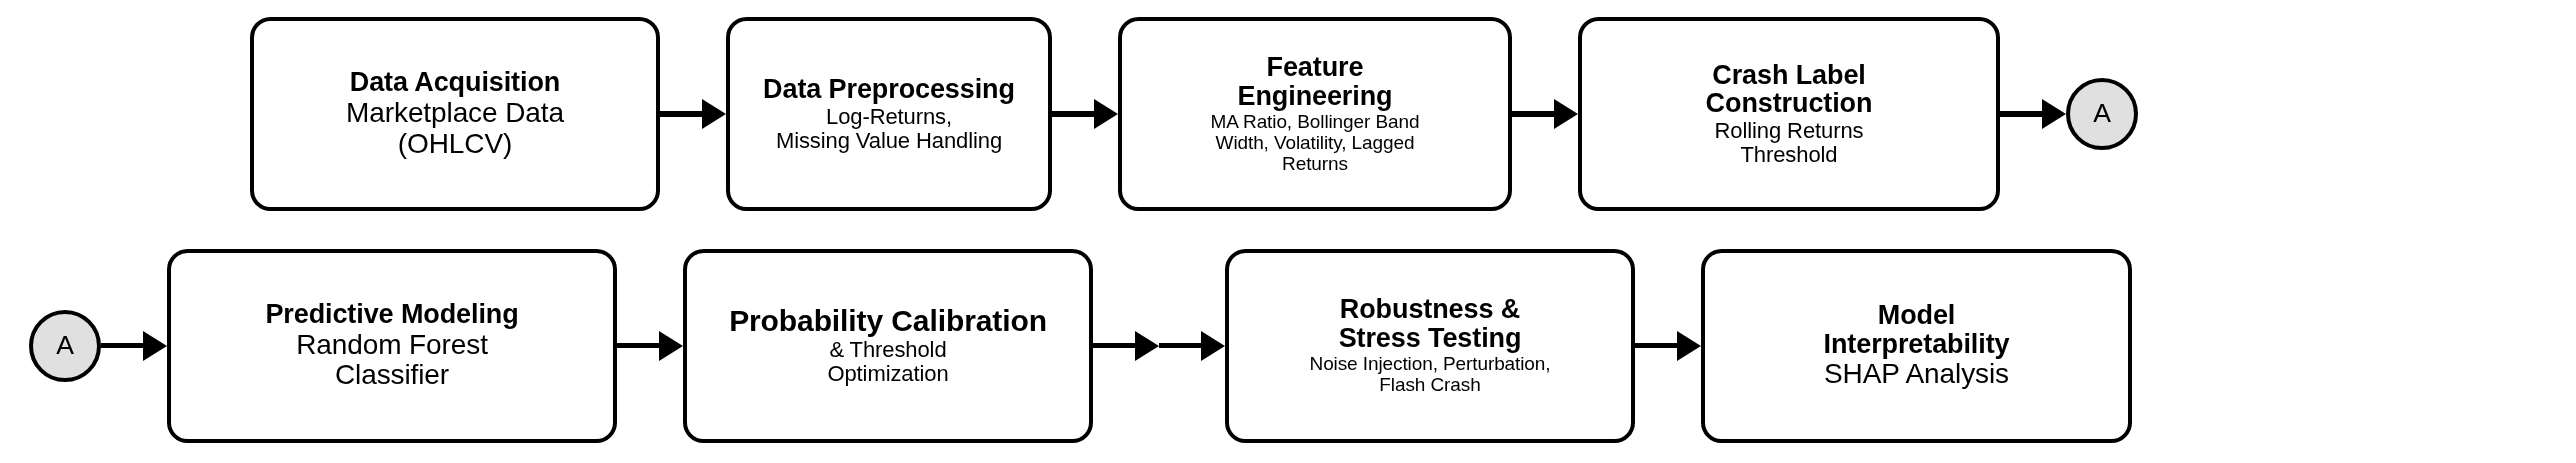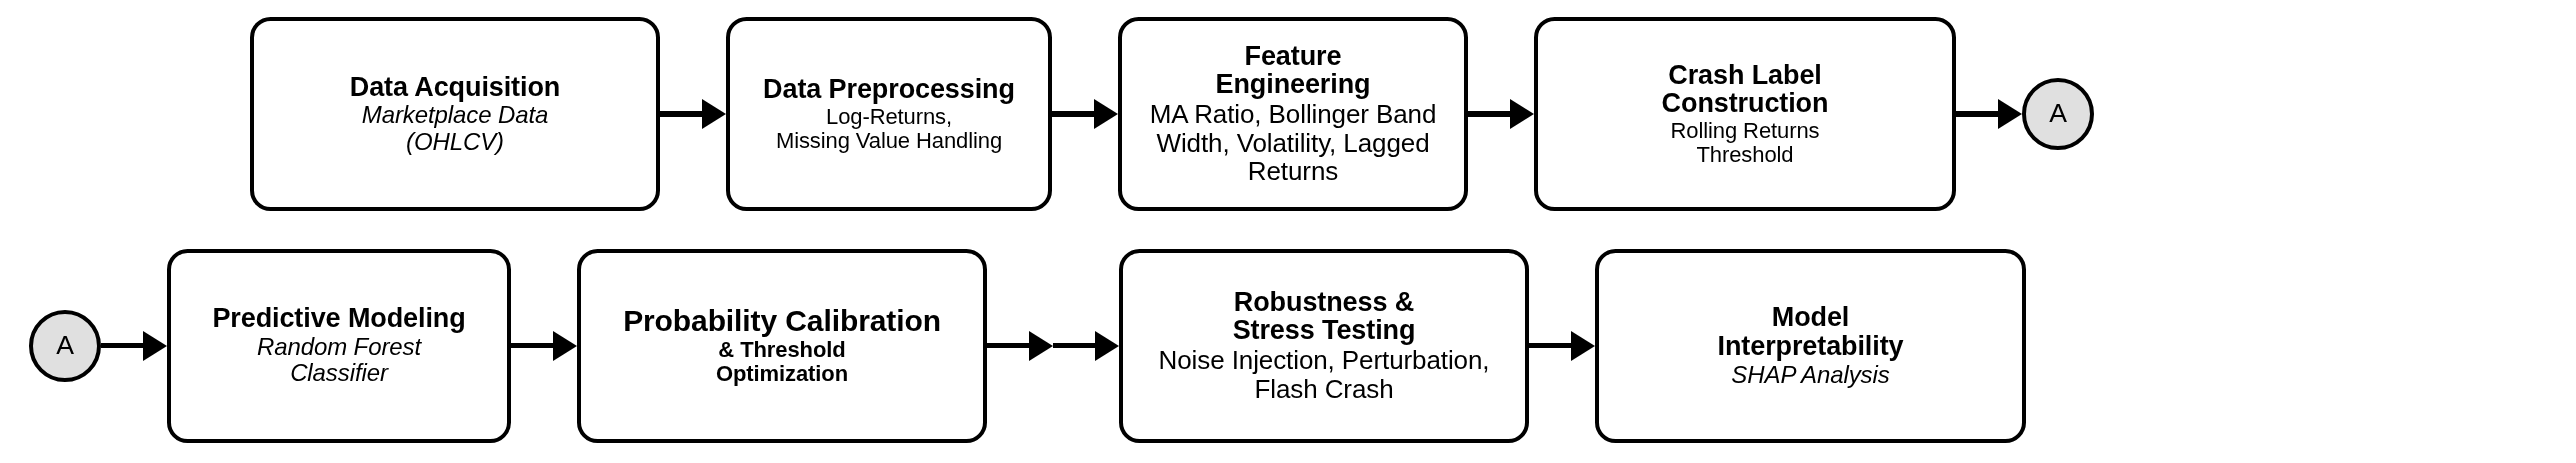--- a/index.html
+++ b/index.html
@@ -57,26 +57,26 @@
     font-weight: normal;
     line-height: 1.1;
     letter-spacing: -0.1px;
     white-space: pre-line;
     margin-top: 1.2px;
   }
 
   
   .t-lg .title    { font-size: 27px; }
   .t-md .title    { font-size: 30px; }
-  .s-lg .subtitle { font-size: 24px; font-style: italic; }
+  .s-lg .subtitle { font-size: 28px; }
   .s-md .subtitle { font-size: 22px; }
-  .s-sm .subtitle { font-size: 26px; }
-
-  
-  .allbold .subtitle { font-weight: bold; }
+  .s-sm .subtitle { font-size: 19px; }
+
+  
+  .allbold .subtitle { font-weight: normal; }
 
   
   .connector {
     box-sizing: border-box;
     width: 72px;
     height: 72px;
     border-radius: 50%;
     background: #e0e0e0;
     border: 4.2px solid #000000;
     display: flex;
@@ -136,21 +136,21 @@
       <div class="title">Data Preprocessing</div>
       <div class="subtitle">Log-Returns,
 Missing Value Handling</div>
     </div>
 
     <div class="arrow" style="width:66px">
       <div class="shaft"></div>
       <div class="head"></div>
     </div>
 
-    <div class="node t-lg s-sm" style="width:350px">
+    <div class="node t-lg s-sm" style="width:394px">
       <div class="title">Feature
 Engineering</div>
       <div class="subtitle">MA Ratio, Bollinger Band
 Width, Volatility, Lagged
 Returns</div>
     </div>
 
     <div class="arrow" style="width:66px">
       <div class="shaft"></div>
       <div class="head"></div>
@@ -180,21 +180,21 @@
 
     <div class="connector">
       <span>A</span>
     </div>
 
     <div class="arrow" style="width:66px">
       <div class="shaft"></div>
       <div class="head"></div>
     </div>
 
-    <div class="node t-lg s-lg" style="width:344px">
+    <div class="node t-lg s-lg" style="width:450px">
       <div class="title">Predictive Modeling</div>
       <div class="subtitle">Random Forest
 Classifier</div>
     </div>
 
     <div class="arrow" style="width:66px">
       <div class="shaft"></div>
       <div class="head"></div>
     </div>
 

